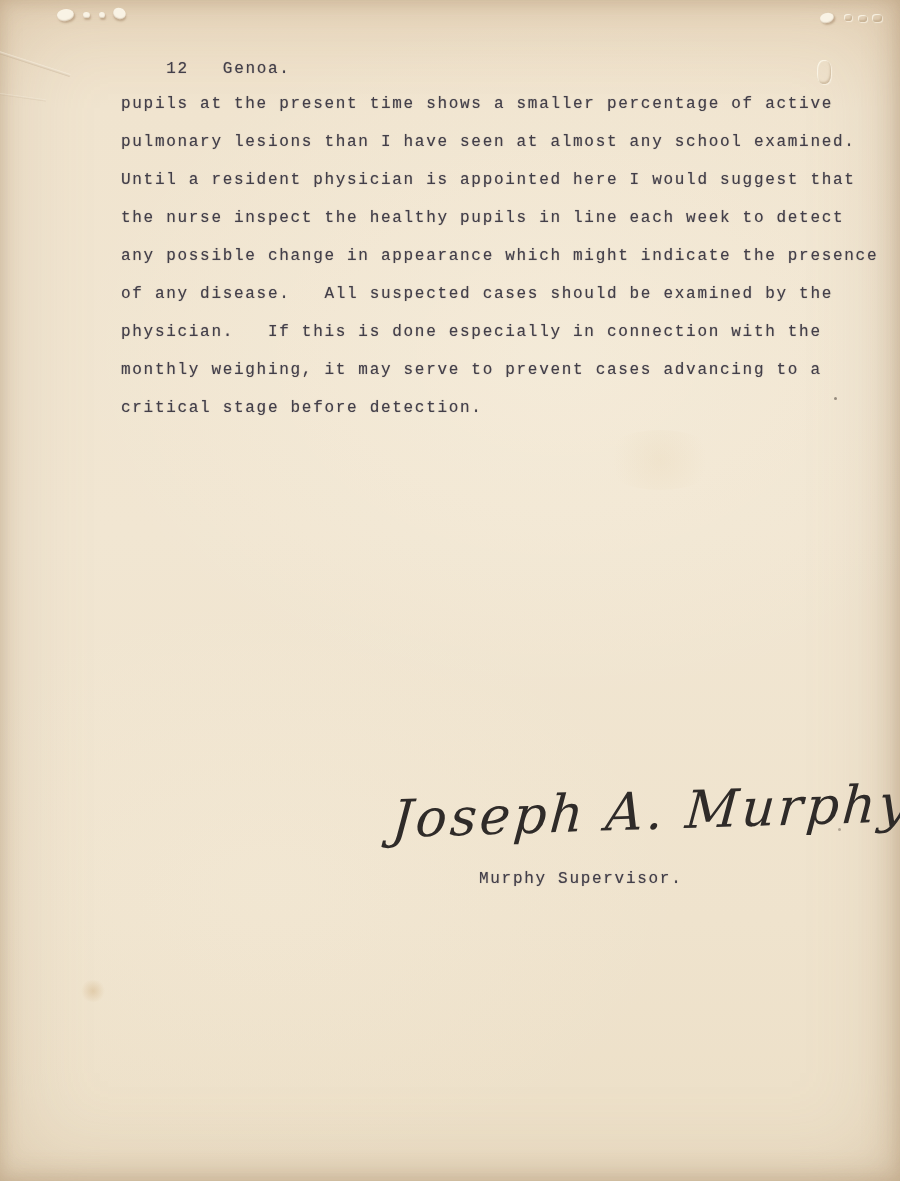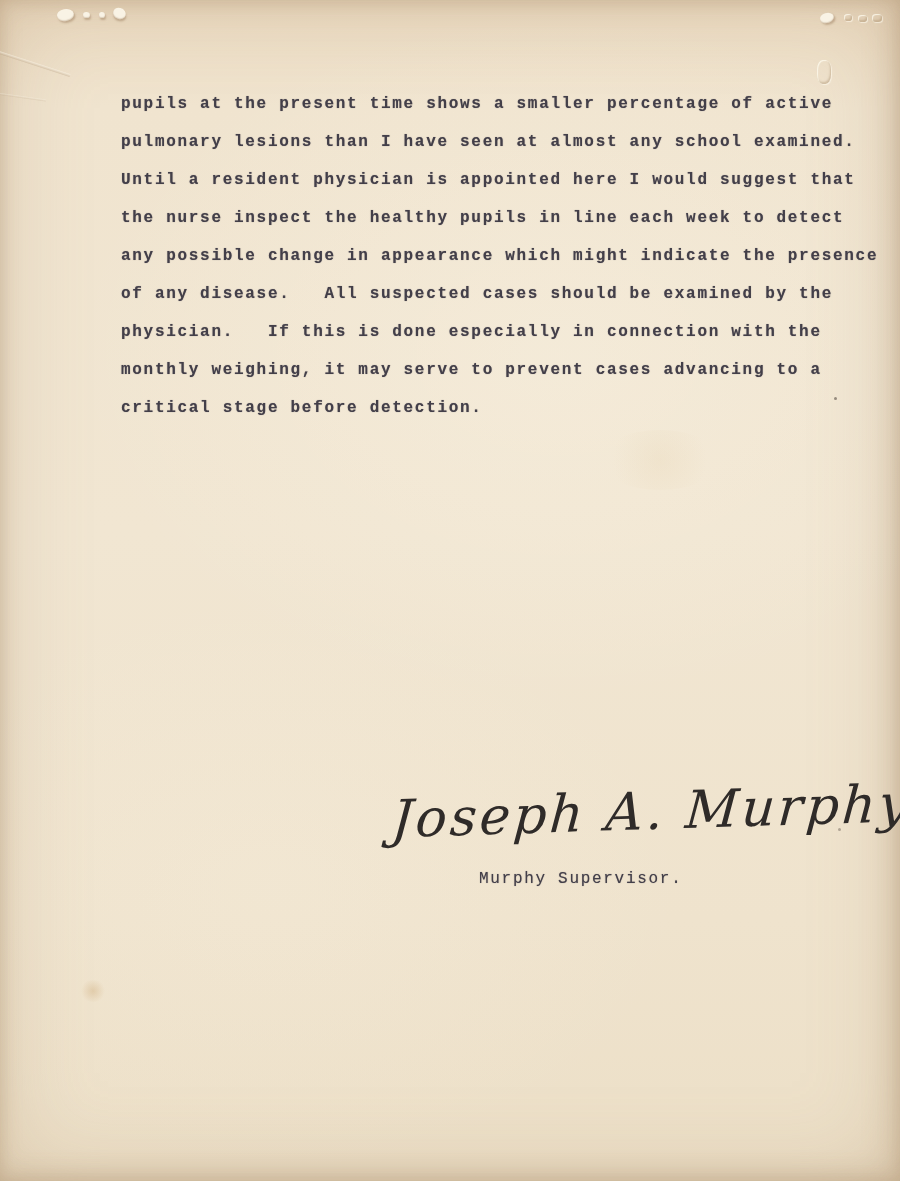--- a/index.html
+++ b/index.html
@@ -35,21 +35,20 @@
     position: absolute;
     left: 121px;
     top: 42px;
   }
   .header-line .loc { margin-left: 34px; }
   .body-text {
     position: absolute;
     left: 121px;
     top: 85px;
     width: 780px;
-    font-weight: bold;
   }
   .body-text .tline {
     line-height: 38px;
     height: 38px;
   }
   .signature-name {
     position: absolute;
     left: 392px;
     top: 782px;
     width: 460px;
@@ -109,19 +108,22 @@
   <span class="emboss" style="left:858px; top:15px; width:9px; height:7px;"></span>
   <span class="emboss" style="left:872px; top:14px; width:10px; height:8px;"></span>
   <span class="emboss" style="left:817px; top:60px; width:14px; height:24px;"></span>
   <span class="crease" style="left:-6px; top:62px; width:78px; height:3px; transform:rotate(18deg);"></span>
   <span class="crease" style="left:-4px; top:96px; width:50px; height:2px; transform:rotate(8deg); opacity:.6;"></span>
   <span class="stain" style="left:80px; top:980px; width:26px; height:22px; background:radial-gradient(circle, rgba(205,170,120,0.40), rgba(205,170,120,0) 70%);"></span>
   <span class="stain" style="left:600px; top:430px; width:120px; height:60px; background:radial-gradient(circle, rgba(230,210,175,0.25), rgba(230,210,175,0) 70%);"></span>
   <span class="speck" style="left:834px; top:397px;"></span>
   <span class="speck" style="left:838px; top:828px; opacity:.7;"></span>
 
+  <div class="typed header-line">
+    <span>12</span><span class="loc">Genoa.</span>
+  </div>
 
   <div class="typed body-text"><div class="tline">pupils at the present time shows a smaller percentage of active</div><div class="tline">pulmonary lesions than I have seen at almost any school examined.</div><div class="tline">Until a resident physician is appointed here I would suggest that</div><div class="tline">the nurse inspect the healthy pupils in line each week to detect</div><div class="tline">any possible change in appearance which might indicate the presence</div><div class="tline">of any disease.   All suspected cases should be examined by the</div><div class="tline">physician.   If this is done especially in connection with the</div><div class="tline">monthly weighing, it may serve to prevent cases advancing to a</div><div class="tline">critical stage before detection.</div></div>
 
   <div class="signature-name">Joseph A. Murphy</div>
   <div class="typed signature-title">Murphy Supervisor.</div>
 
 </div>
 
 </body></html>

